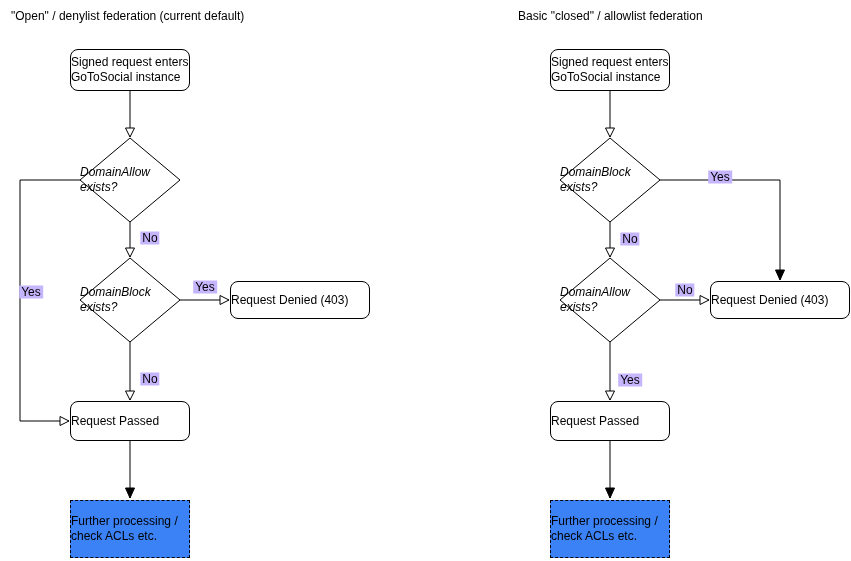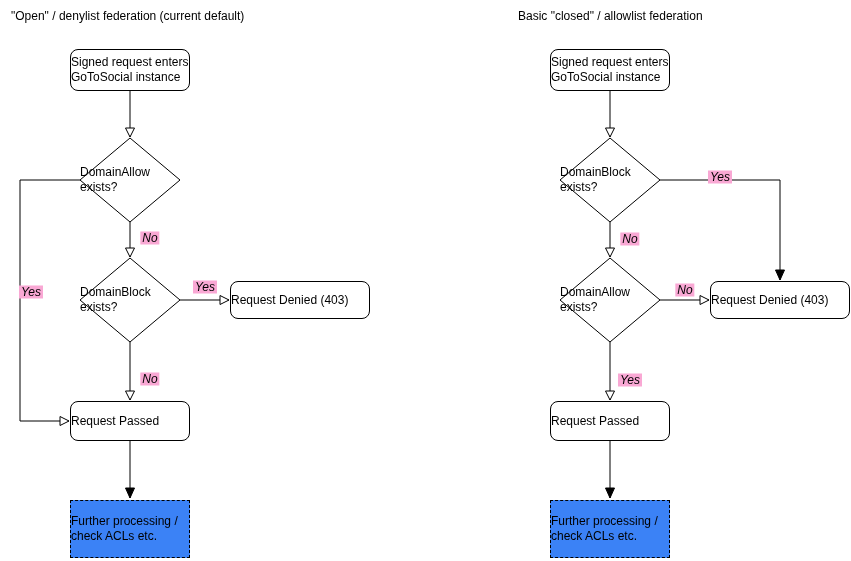--- a/index.html
+++ b/index.html
@@ -44,29 +44,29 @@
     background: #ffffff;
     border: 1px solid #000000;
     border-radius: 8px;
   }
   .dashed-box {
     background: #3b82f6;
     border: 1px dashed #000000;
   }
   .diamond-text {
     background: transparent;
+    font-style: italic;
   }
   .edge-label {
     position: absolute;
     transform: translate(-50%, -50%);
-    background: #f9a8d4;
+    background: #c4b5fd;
     padding: 0 2px;
     line-height: 13px;
     white-space: nowrap;
-    font-style: italic;
   }
   
   .l-start   { left: 70px;  top: 49px;  width: 120px; height: 42px; }
   .l-d1      { left: 80px;  top: 138px; width: 100px; height: 84px; }
   .l-d2      { left: 80px;  top: 258px; width: 100px; height: 84px; }
   .l-denied  { left: 230px; top: 281px; width: 140px; height: 38px; }
   .l-passed  { left: 70px;  top: 401px; width: 120px; height: 40px; }
   .l-further { left: 70px;  top: 500px; width: 120px; height: 58px; }
   .l-lbl-allow-yes { left: 31px;  top: 292px; }
   .l-lbl-allow-no  { left: 150px; top: 238px; }

